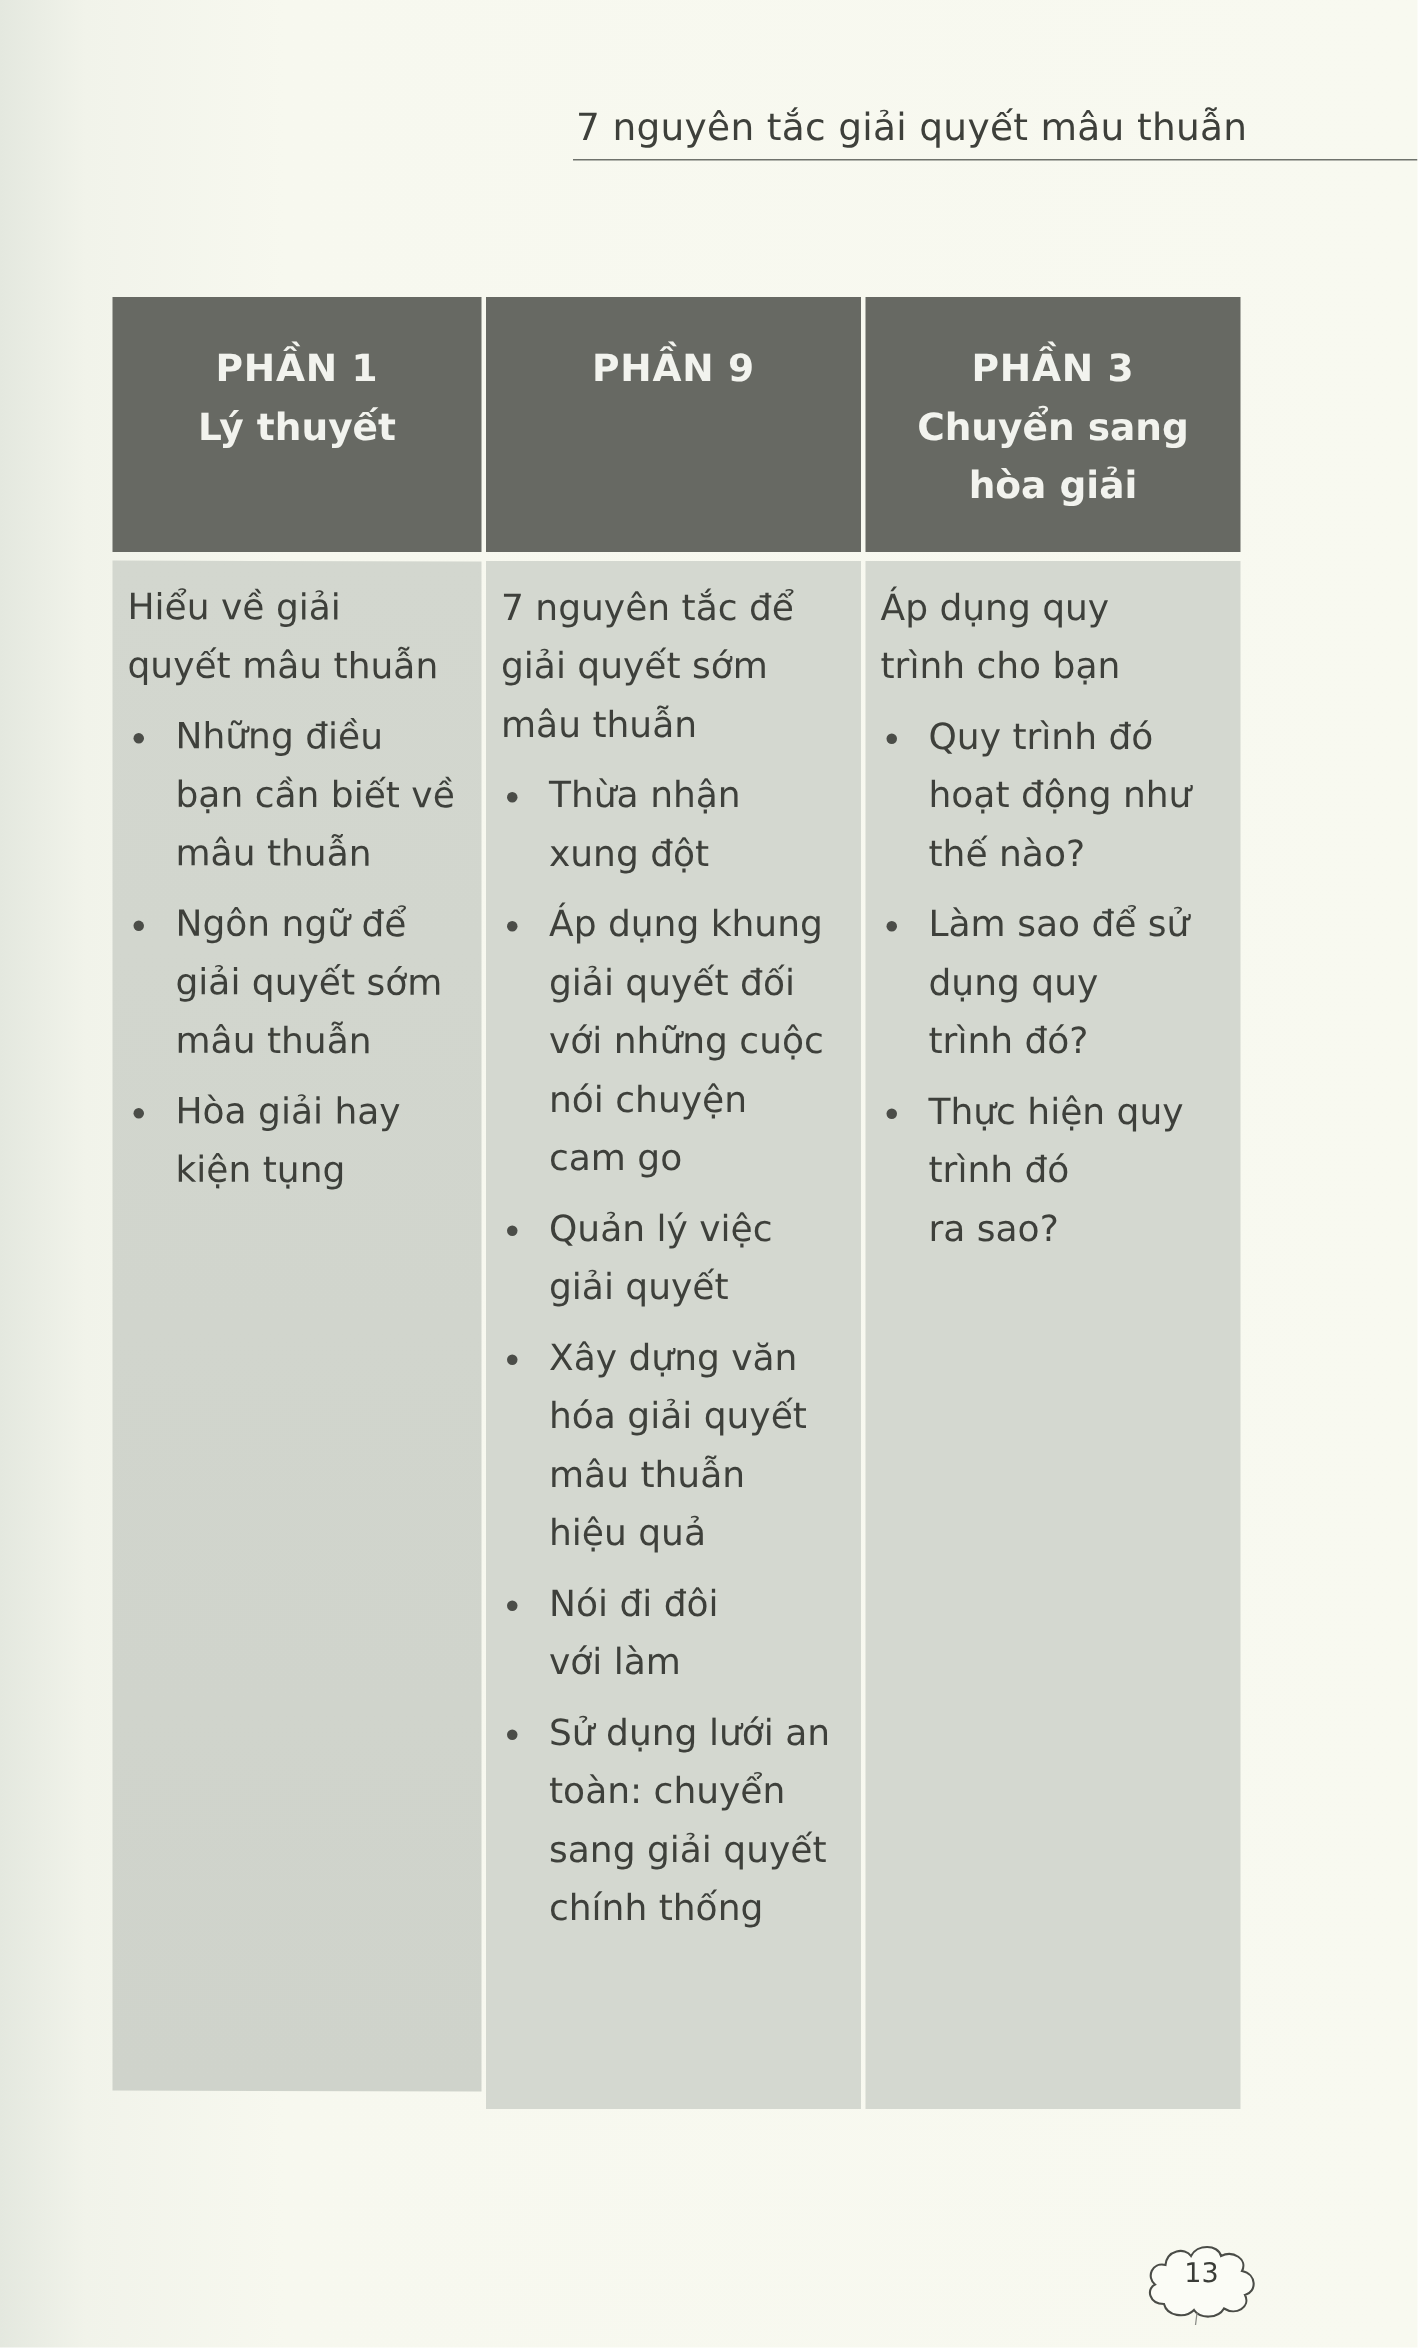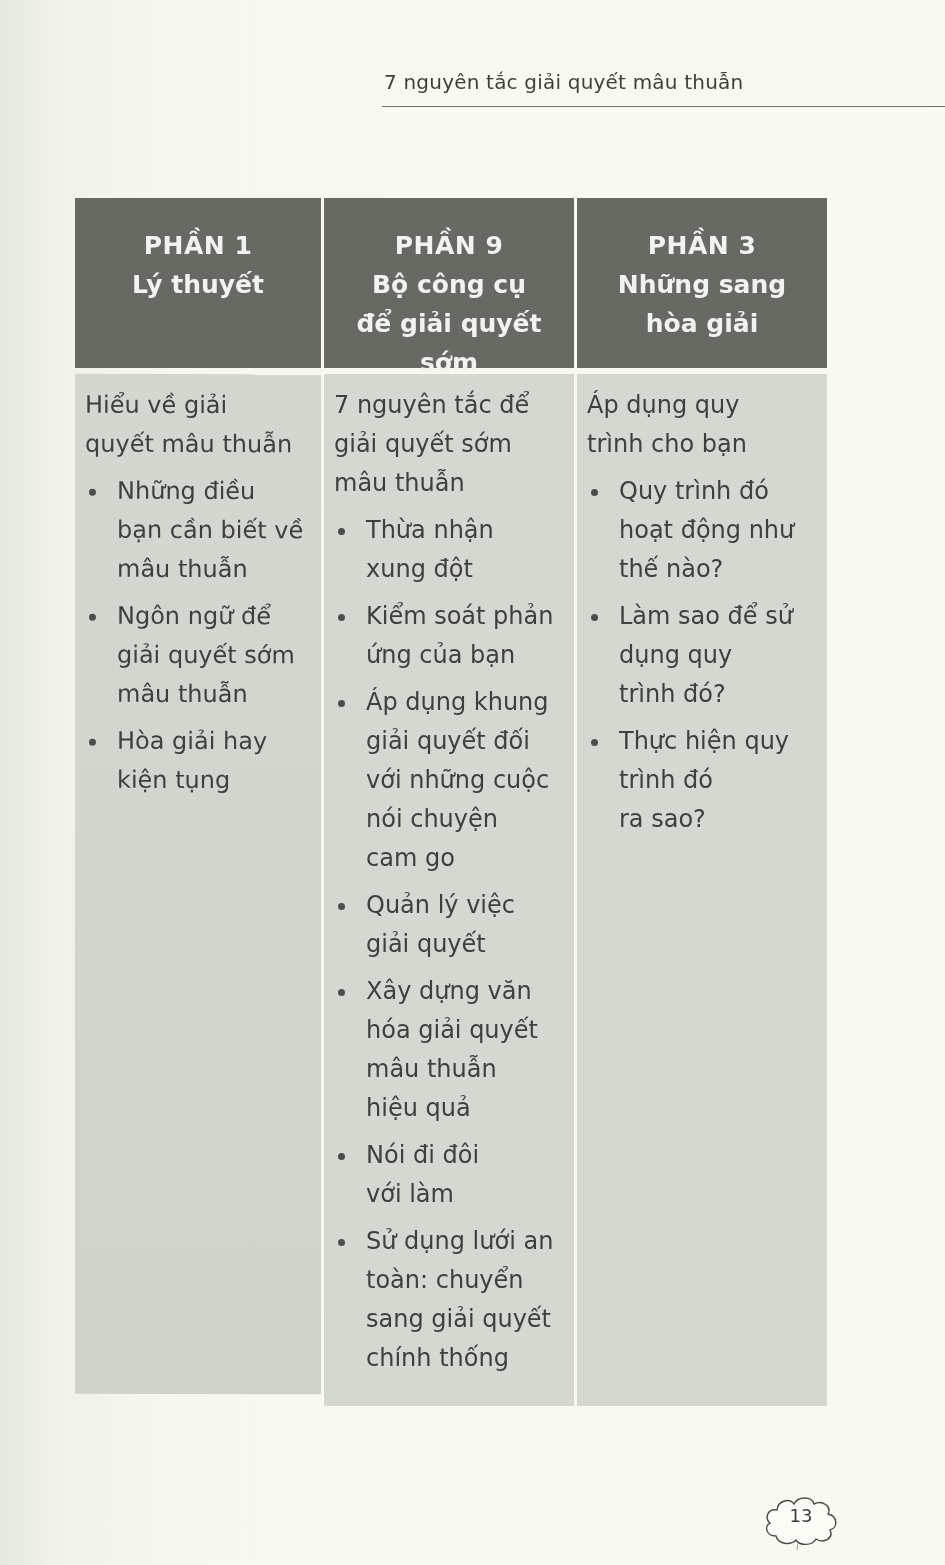--- a/index.html
+++ b/index.html
@@ -20,21 +20,21 @@
       left: 382px;
       top: 66px;
       width: 563px;
       height: 40px;
       border-bottom: 1.5px solid #6f726c;
     }
     .running-header-title {
       position: absolute;
       left: 2px;
       top: 4px;
-      font-size: 20px;
+      font-size: 25px;
       letter-spacing: 0.2px;
       color: #3e403b;
       white-space: nowrap;
     }
     .table {
       position: absolute;
       left: 75px;
       top: 198px;
       width: 752px;
       height: 1202px;
@@ -129,27 +129,24 @@
 </div>
 
 <div class="table">
 
   <div class="head-cell">
     <span class="part-number">PHẦN 1</span>
     <span class="part-title">Lý thuyết</span>
   </div>
   <div class="head-cell">
     <span class="part-number">PHẦN 9</span>
-    <span class="part-title">Bộ công cụ
-để giải quyết
-sớm</span>
   </div>
   <div class="head-cell">
     <span class="part-number">PHẦN 3</span>
-    <span class="part-title">Những sang
+    <span class="part-title">Chuyển sang
 hòa giải</span>
   </div>
 
   <div class="body-cell col1">
     <div class="intro">Hiểu về giải
 quyết mâu thuẫn</div>
     <ul class="bullet-list">
       <li class="bullet-item"><span class="bullet-dot"></span><span>Những điều
 bạn cần biết về
 mâu thuẫn</span></li>
@@ -161,22 +158,20 @@
     </ul>
   </div>
 
   <div class="body-cell">
     <div class="intro">7 nguyên tắc để
 giải quyết sớm
 mâu thuẫn</div>
     <ul class="bullet-list">
       <li class="bullet-item"><span class="bullet-dot"></span><span>Thừa nhận
 xung đột</span></li>
-      <li class="bullet-item"><span class="bullet-dot"></span><span>Kiểm soát phản
-ứng của bạn</span></li>
       <li class="bullet-item"><span class="bullet-dot"></span><span>Áp dụng khung
 giải quyết đối
 với những cuộc
 nói chuyện
 cam go</span></li>
       <li class="bullet-item"><span class="bullet-dot"></span><span>Quản lý việc
 giải quyết</span></li>
       <li class="bullet-item"><span class="bullet-dot"></span><span>Xây dựng văn
 hóa giải quyết
 mâu thuẫn

